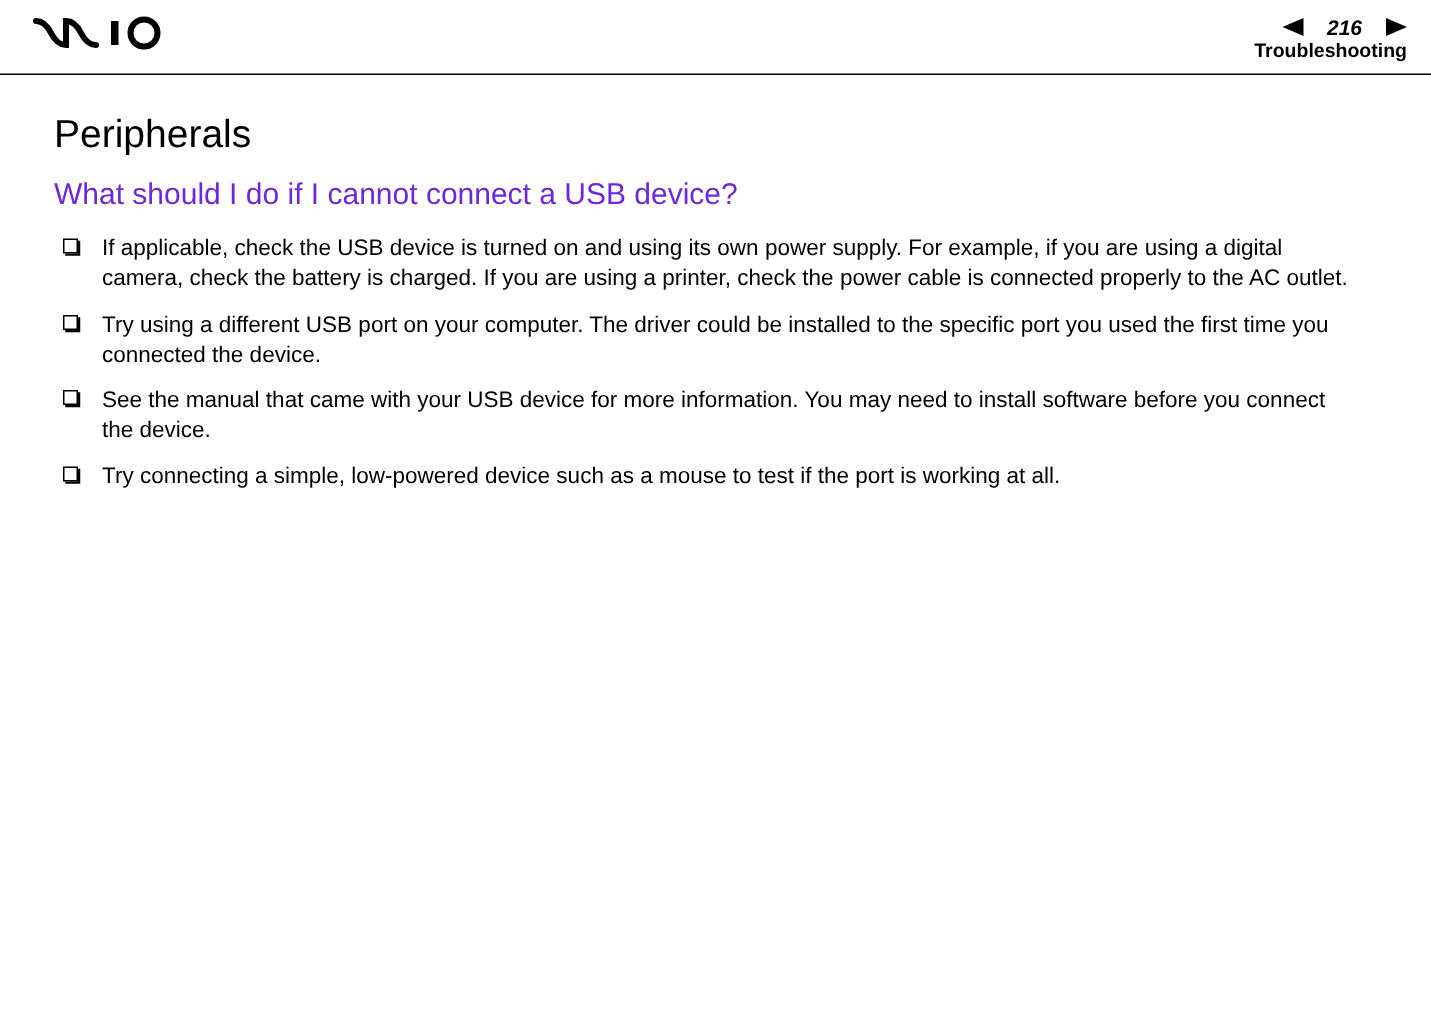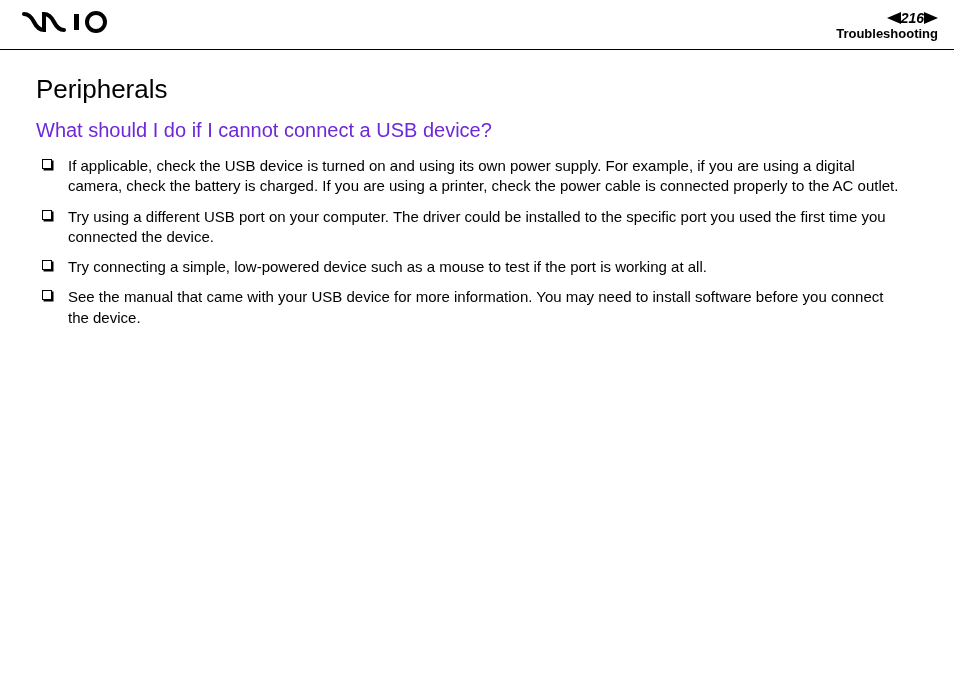--- a/index.html
+++ b/index.html
@@ -22,21 +22,21 @@
     }
     .header-right {
       text-align: right;
       display: flex;
       flex-direction: column;
       align-items: flex-end;
     }
     .page-nav {
       display: flex;
       align-items: center;
-      gap: 0;
+      gap: 16px;
     }
     .nav-arrow-left {
       width: 0; height: 0;
       border-top: 6px solid transparent;
       border-bottom: 6px solid transparent;
       border-right: 14px solid #000;
     }
     .nav-arrow-right {
       width: 0; height: 0;
       border-top: 6px solid transparent;
@@ -109,16 +109,16 @@
     <div class="section-label">Troubleshooting</div>
   </div>
 </div>
 
 <div class="content">
   <h1 class="page-title">Peripherals</h1>
   <h2 class="subheading">What should I do if I cannot connect a USB device?</h2>
   <ul class="bullet-list">
     <li><span class="bullet-marker"></span><span>If applicable, check the USB device is turned on and using its own power supply. For example, if you are using a digital camera, check the battery is charged. If you are using a printer, check the power cable is connected properly to the AC outlet.</span></li>
     <li><span class="bullet-marker"></span><span>Try using a different USB port on your computer. The driver could be installed to the specific port you used the first time you connected the device.</span></li>
+    <li><span class="bullet-marker"></span><span>See the manual that came with your USB device for more information. You may need to install software before you connect the device.</span></li>
     <li><span class="bullet-marker"></span><span>Try connecting a simple, low-powered device such as a mouse to test if the port is working at all.</span></li>
-    <li><span class="bullet-marker"></span><span>See the manual that came with your USB device for more information. You may need to install software before you connect the device.</span></li>
   </ul>
 </div>
 
 </body></html>

